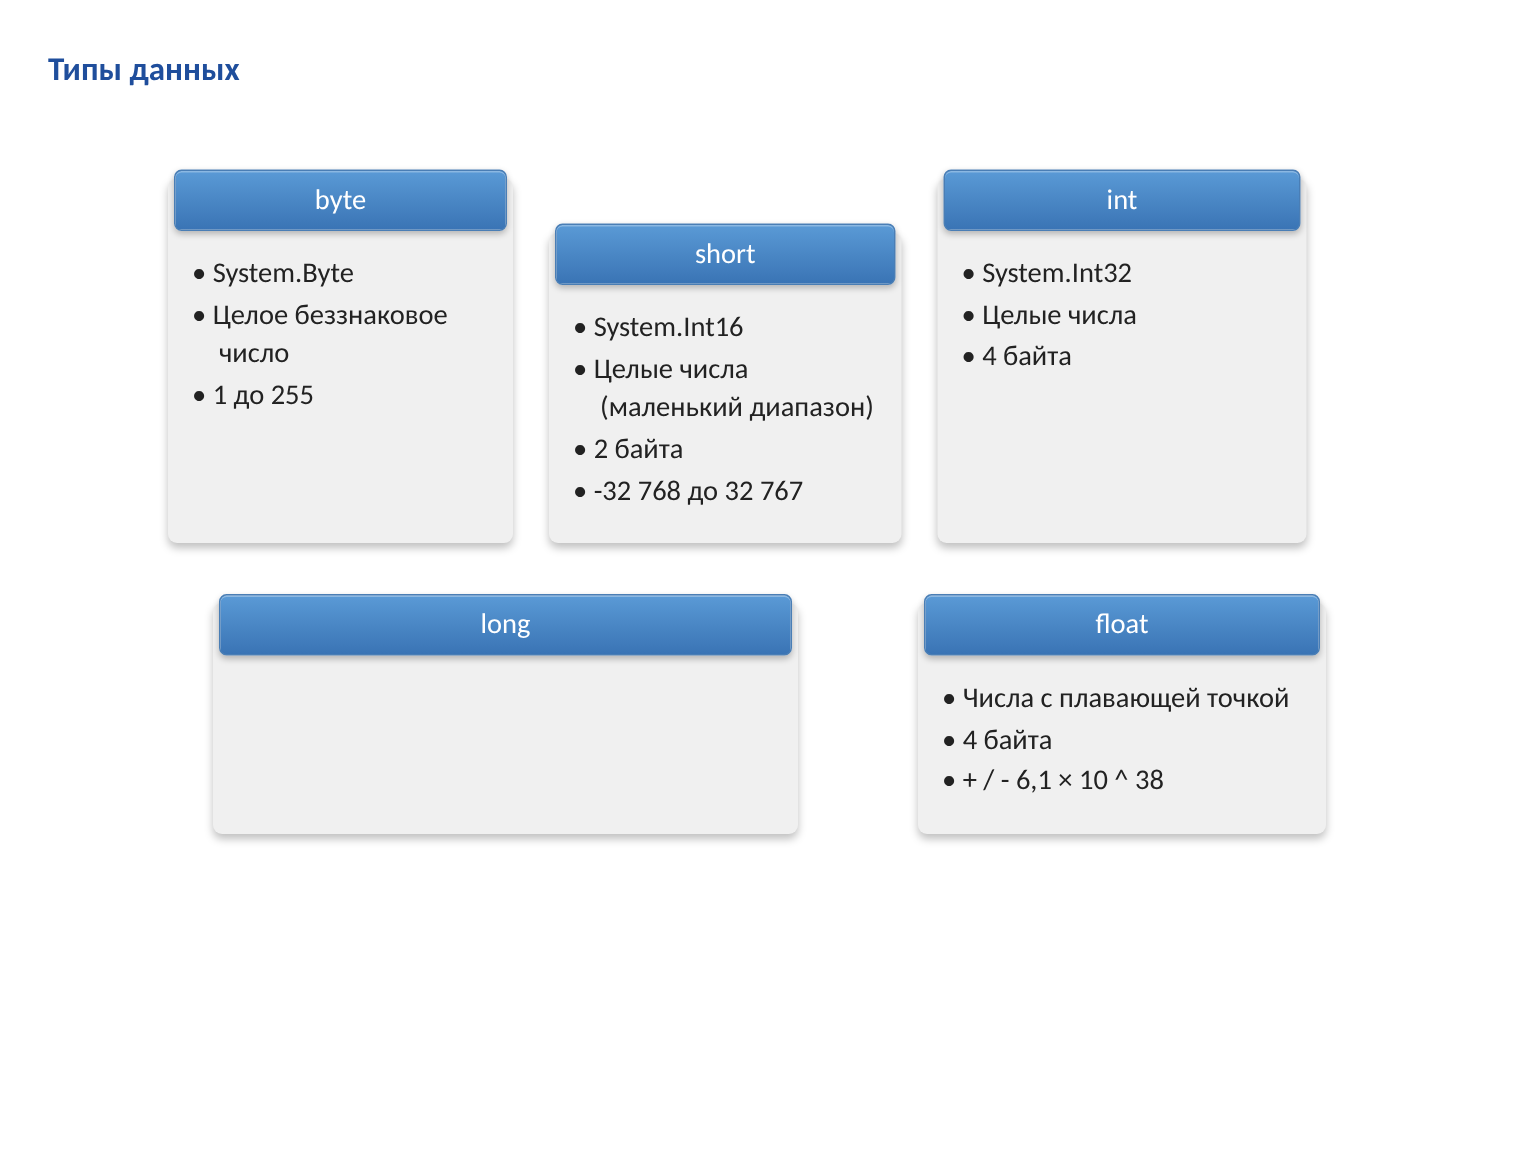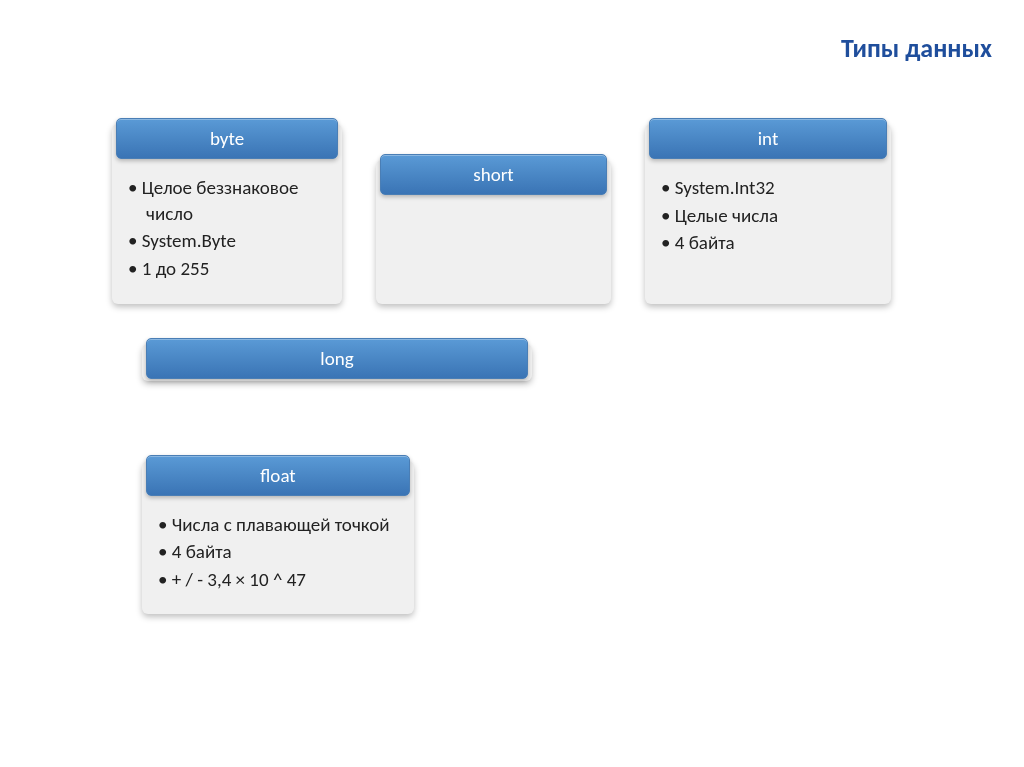--- a/index.html
+++ b/index.html
@@ -9,31 +9,30 @@
     }
     body {
       font-family: Calibri, 'Segoe UI', Arial, sans-serif;
       background: #ffffff;
       width: 1024px;
       height: 767px;
       padding: 32px;
     }
     .page-title {
       color: #1f4e9c;
-      font-size: 26px;
+      font-size: 22px;
       font-weight: bold;
       margin-bottom: 60px;
-      text-align: right;
     }
     .cards-container {
       padding-left: 80px;
     }
     .row {
       display: flex;
-      gap: 34px;
+      gap: 24px;
       margin-bottom: 40px;
     }
     .card {
       background: #f0f0f0;
       border-radius: 6px;
       box-shadow: 0 3px 6px rgba(0,0,0,0.25);
       overflow: visible;
       position: relative;
     }
     .card-header {
@@ -67,45 +66,53 @@
       content: "• ";
     }
     .multiline {
       white-space: pre-line;
     }
     
     .card-byte { width: 230px; }
     .card-short { width: 235px; margin-top: 36px; }
     .card-int { width: 246px; }
     
-    .row2 { padding-left: 30px; gap: 80px; flex-direction: column; }
+    .row2 { padding-left: 30px; gap: 80px; }
     .card-long { width: 390px; }
     .card-float { width: 272px; }
   </style>
 </head>
 <body>
 
 <h2 class="page-title">Типы данных</h2>
 
 <div class="cards-container">
 
   <div class="row">
     <div class="card card-byte">
       <div class="card-header">byte</div>
       <div class="card-body">
         <ul>
+          <li>System.Byte</li>
           <li>Целое беззнаковое число</li>
-          <li>System.Byte</li>
           <li>1 до 255</li>
         </ul>
       </div>
     </div>
 
     <div class="card card-short">
       <div class="card-header">short</div>
+      <div class="card-body">
+        <ul>
+          <li>System.Int16</li>
+          <li>Целые числа (маленький диапазон)</li>
+          <li>2 байта</li>
+          <li>-32 768 до 32 767</li>
+        </ul>
+      </div>
     </div>
 
     <div class="card card-int">
       <div class="card-header">int</div>
       <div class="card-body">
         <ul>
           <li>System.Int32</li>
           <li>Целые числа</li>
           <li>4 байта</li>
         </ul>
@@ -117,19 +124,19 @@
     <div class="card card-long">
       <div class="card-header">long</div>
     </div>
 
     <div class="card card-float">
       <div class="card-header">float</div>
       <div class="card-body">
         <ul>
           <li>Числа с плавающей точкой</li>
           <li>4 байта</li>
-          <li>+ / - 3,4 × 10 ^ 47</li>
+          <li>+ / - 6,1 × 10 ^ 38</li>
         </ul>
       </div>
     </div>
   </div>
 
 </div>
 
 </body></html>

